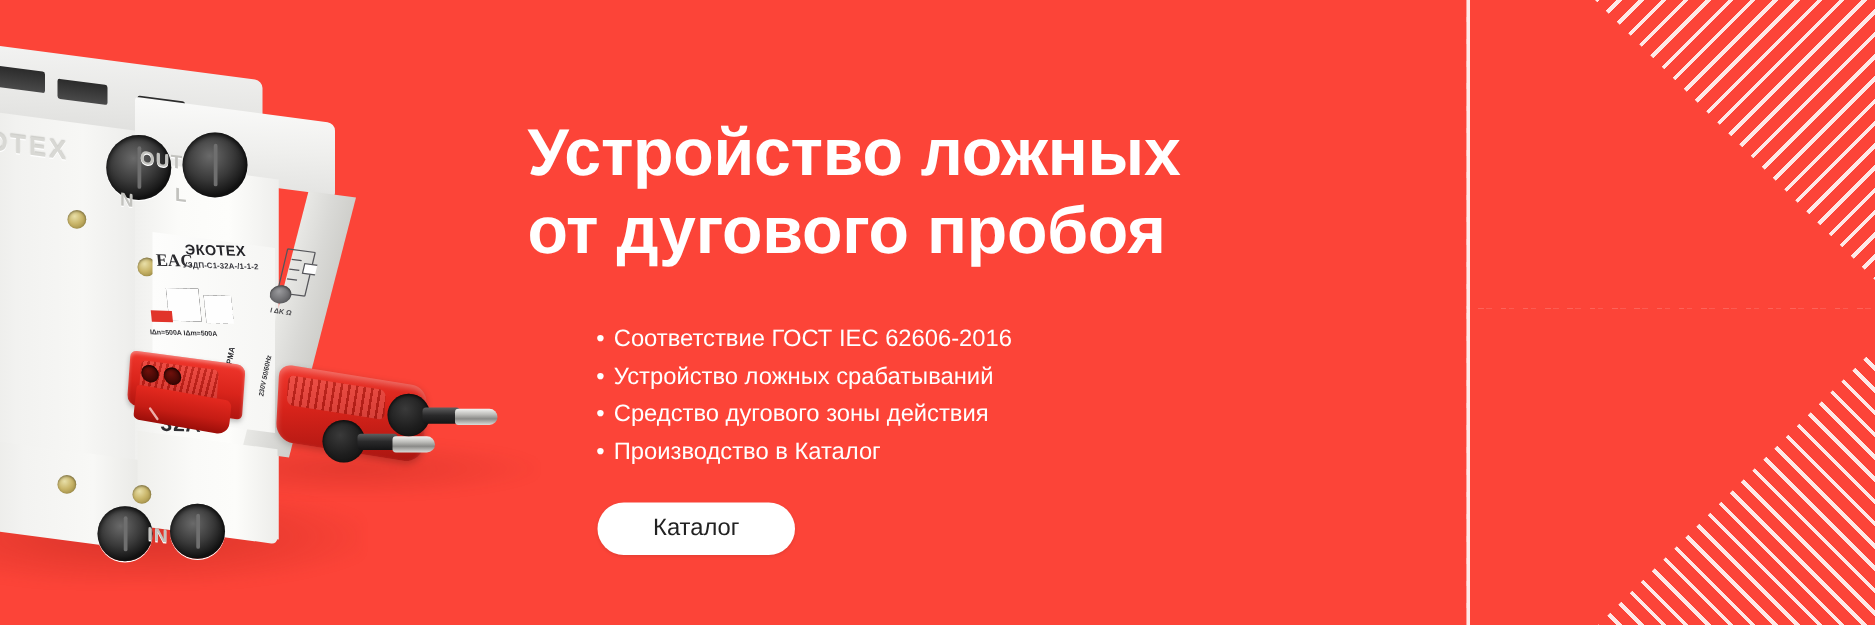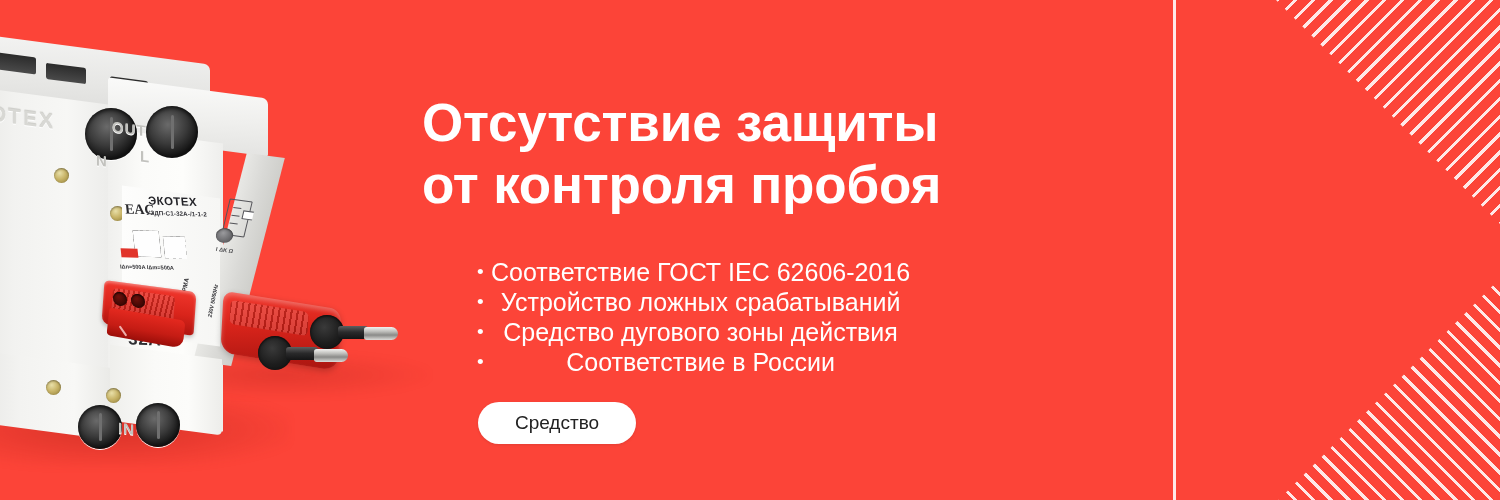--- a/index.html
+++ b/index.html
@@ -71,25 +71,24 @@
   }
   #headline .hl-line { display:block; white-space:nowrap; }
 
   #features {
     position:absolute; top:257px; left:56px;
     list-style:none;
   }
   #features li {
     position:relative;
     color:#fff;
-    font-size:25px;
+    font-size:19px;
     line-height:30px;
     padding-left:13px;
     white-space:nowrap;
-    text-align:center;
   }
   #features li::before {
     content:"\2022";
     position:absolute; left:-1px; top:0;
     color:#fff;
     font-size:19px;
   }
 
   #cta {
     position:absolute; top:402px; left:56px;
@@ -506,27 +505,27 @@
     <div class="pin-shaft" style="left:286px; top:347px; width:32px;"></div>
     <div class="pin-tip" style="left:314px; top:349px;"></div>
     <div class="pin-collar" style="left:310px; top:315px;"></div>
     <div class="pin-shaft" style="left:338px; top:326px; width:30px;"></div>
     <div class="pin-tip" style="left:364px; top:327px;"></div>
   </div>
 
   <div id="content">
 
     <h1 id="headline">
-      <span class="hl-line">Отсутствие защиты</span>
-      <span class="hl-line">от контроля пробоя</span>
+      <span class="hl-line">Устройство ложных</span>
+      <span class="hl-line">от дугового пробоя</span>
     </h1>
 
     <ul id="features">
       <li>Соответствие ГОСТ IEC 62606-2016</li>
       <li>Устройство ложных срабатываний</li>
       <li>Средство дугового зоны действия</li>
-      <li>Соответствие в России</li>
+      <li>Производство в Каталог</li>
     </ul>
 
-    <button id="cta">Средство</button>
+    <button id="cta">Каталог</button>
   </div>
 
 </div>
 
 </body></html>

